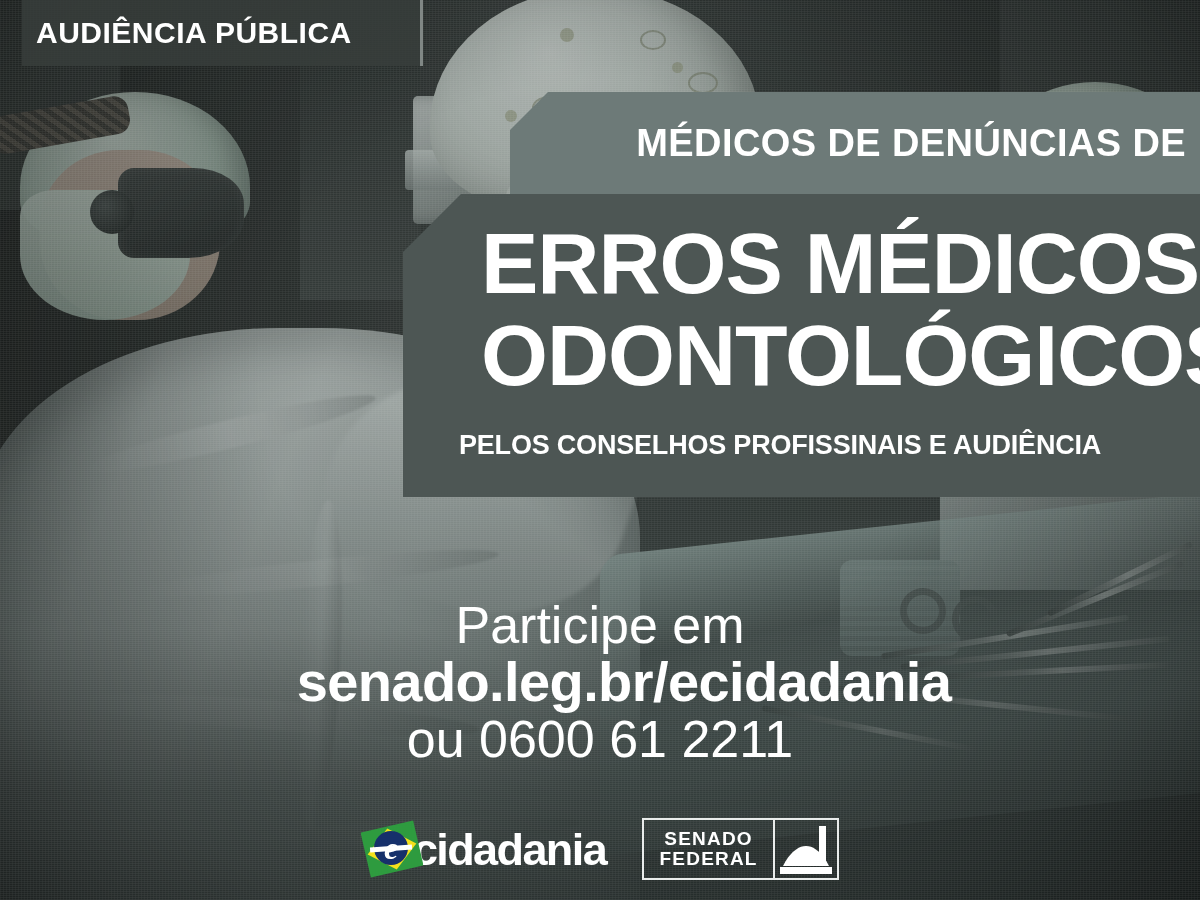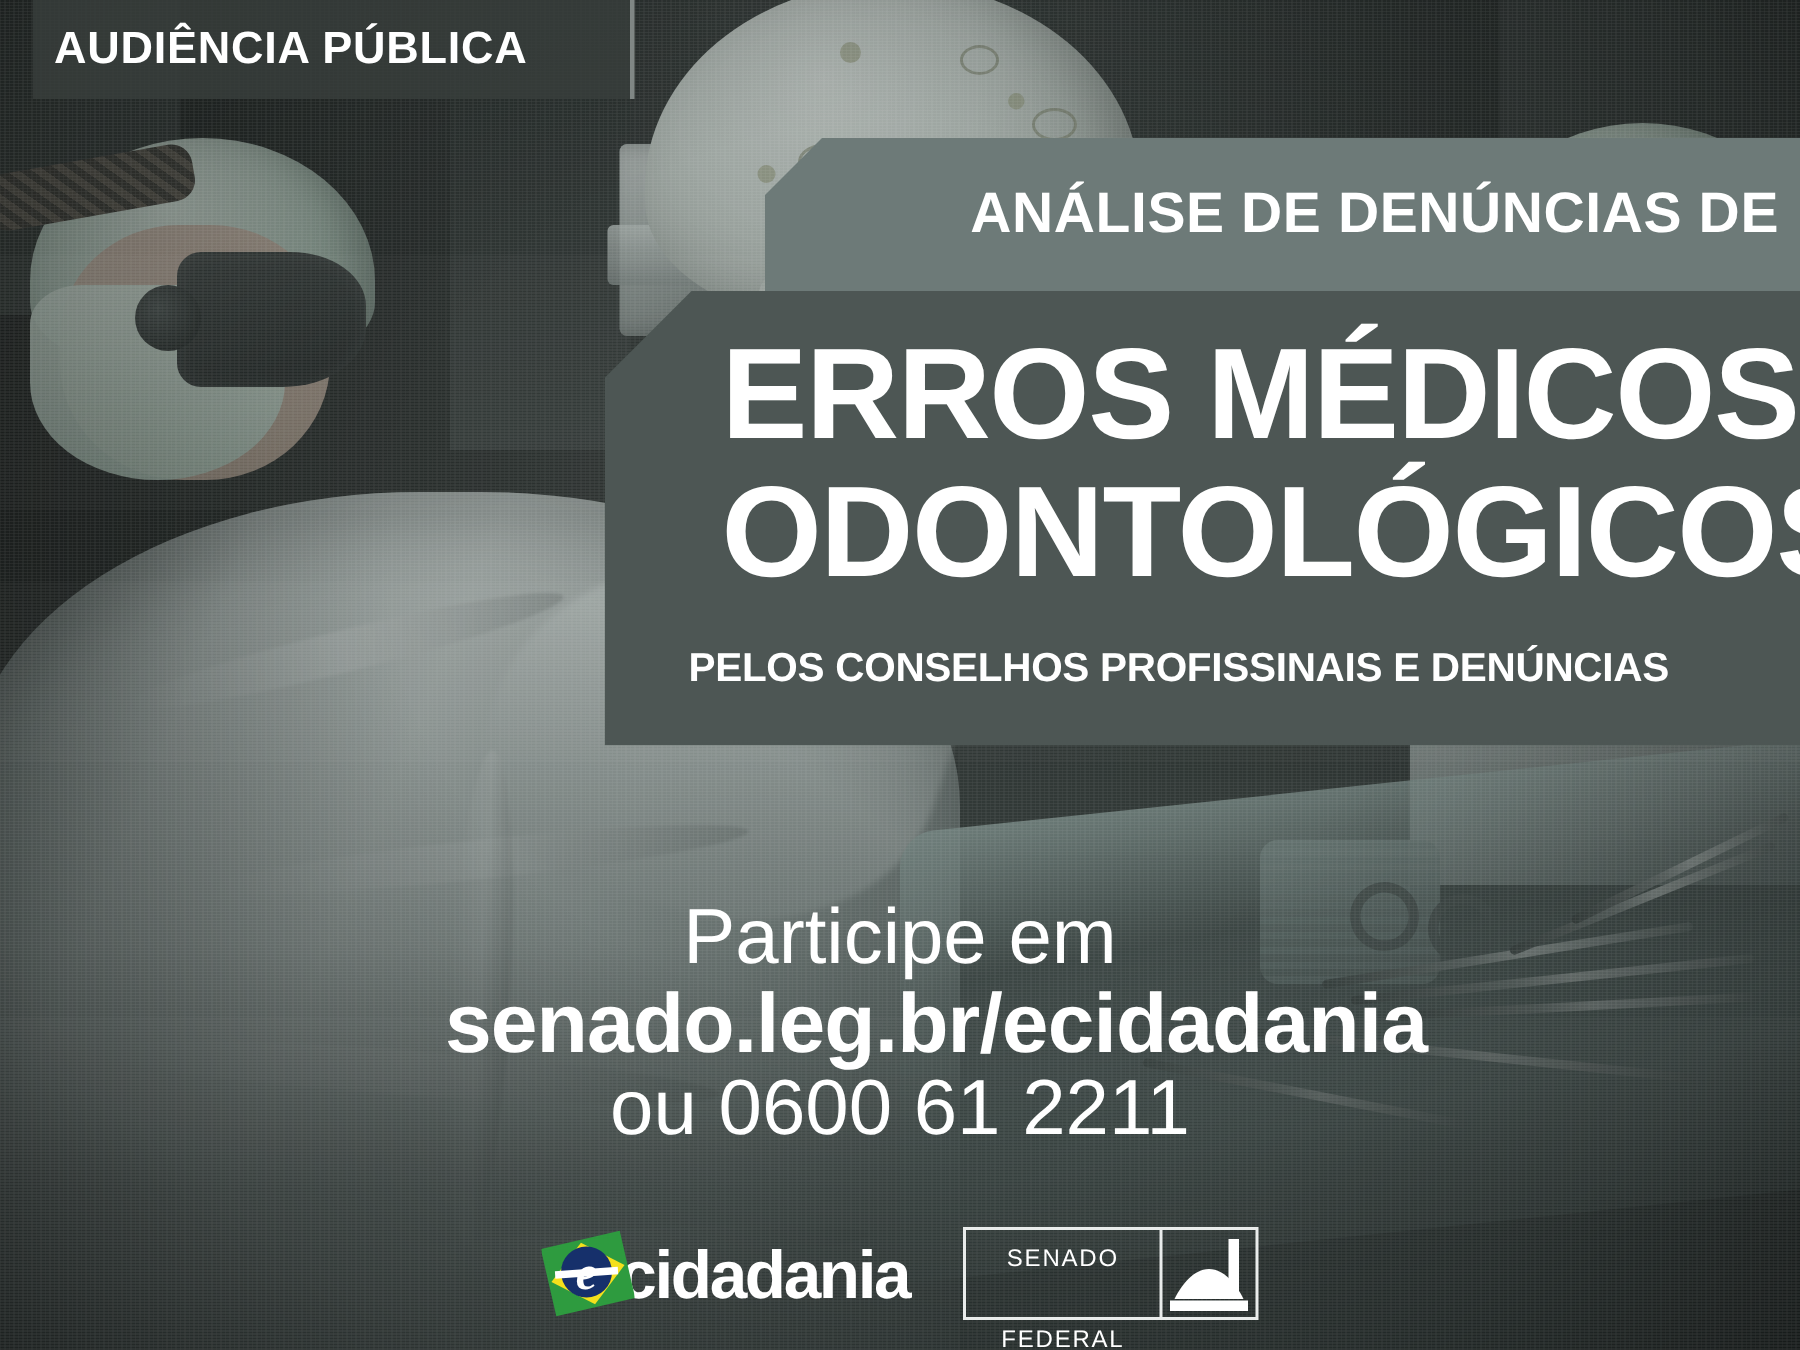--- a/index.html
+++ b/index.html
@@ -264,21 +264,21 @@
   }
   .senado{
     display:flex; align-items:stretch;
     border:2px solid #e9eceb; height:62px; width:197px;
   }
   .senado-words{
     flex:1; display:flex; flex-direction:column; justify-content:center;
     align-items:center; color:#fff; line-height:1.04;
     border-right:2px solid #e9eceb;
   }
-  .senado-words span{ font-size:16px; letter-spacing:1.2px; font-weight:400;margin-top:37px; }
+  .senado-words span{ font-size:19px; letter-spacing:1.2px; font-weight:700; }
   .senado-icon{ width:62px; position:relative; }
 </style>
 </head>
 <body>
 
 <div id="poster">
 
   <div class="photo">
     <div class="wall"></div>
     <div class="wall-door"></div>
@@ -340,27 +340,27 @@
     <div class="grade"></div>
     <div class="vignette"></div>
     <div class="grain"></div>
   </div>
 
   <div class="kicker-plate">
     <div class="kicker">AUDIÊNCIA PÚBLICA</div>
   </div>
 
   <div class="plate-top">
-    <div class="line">ANÁLISE DE DENÚNCIAS DE</div>
+    <div class="line">MÉDICOS DE DENÚNCIAS DE</div>
   </div>
 
   <div class="plate-main">
     <div class="t1">ERROS MÉDICOS E</div>
     <div class="t2">ODONTOLÓGICOS</div>
-    <div class="t3">PELOS CONSELHOS PROFISSINAIS E DENÚNCIAS</div>
+    <div class="t3">PELOS CONSELHOS PROFISSINAIS E AUDIÊNCIA</div>
   </div>
 
   <div class="cta">
     <div class="l1">Participe em</div>
     <div class="l2">senado.leg.br/ecidadania</div>
     <div class="l3">ou 0600 61 2211</div>
   </div>
 
   <div class="logos">
 

